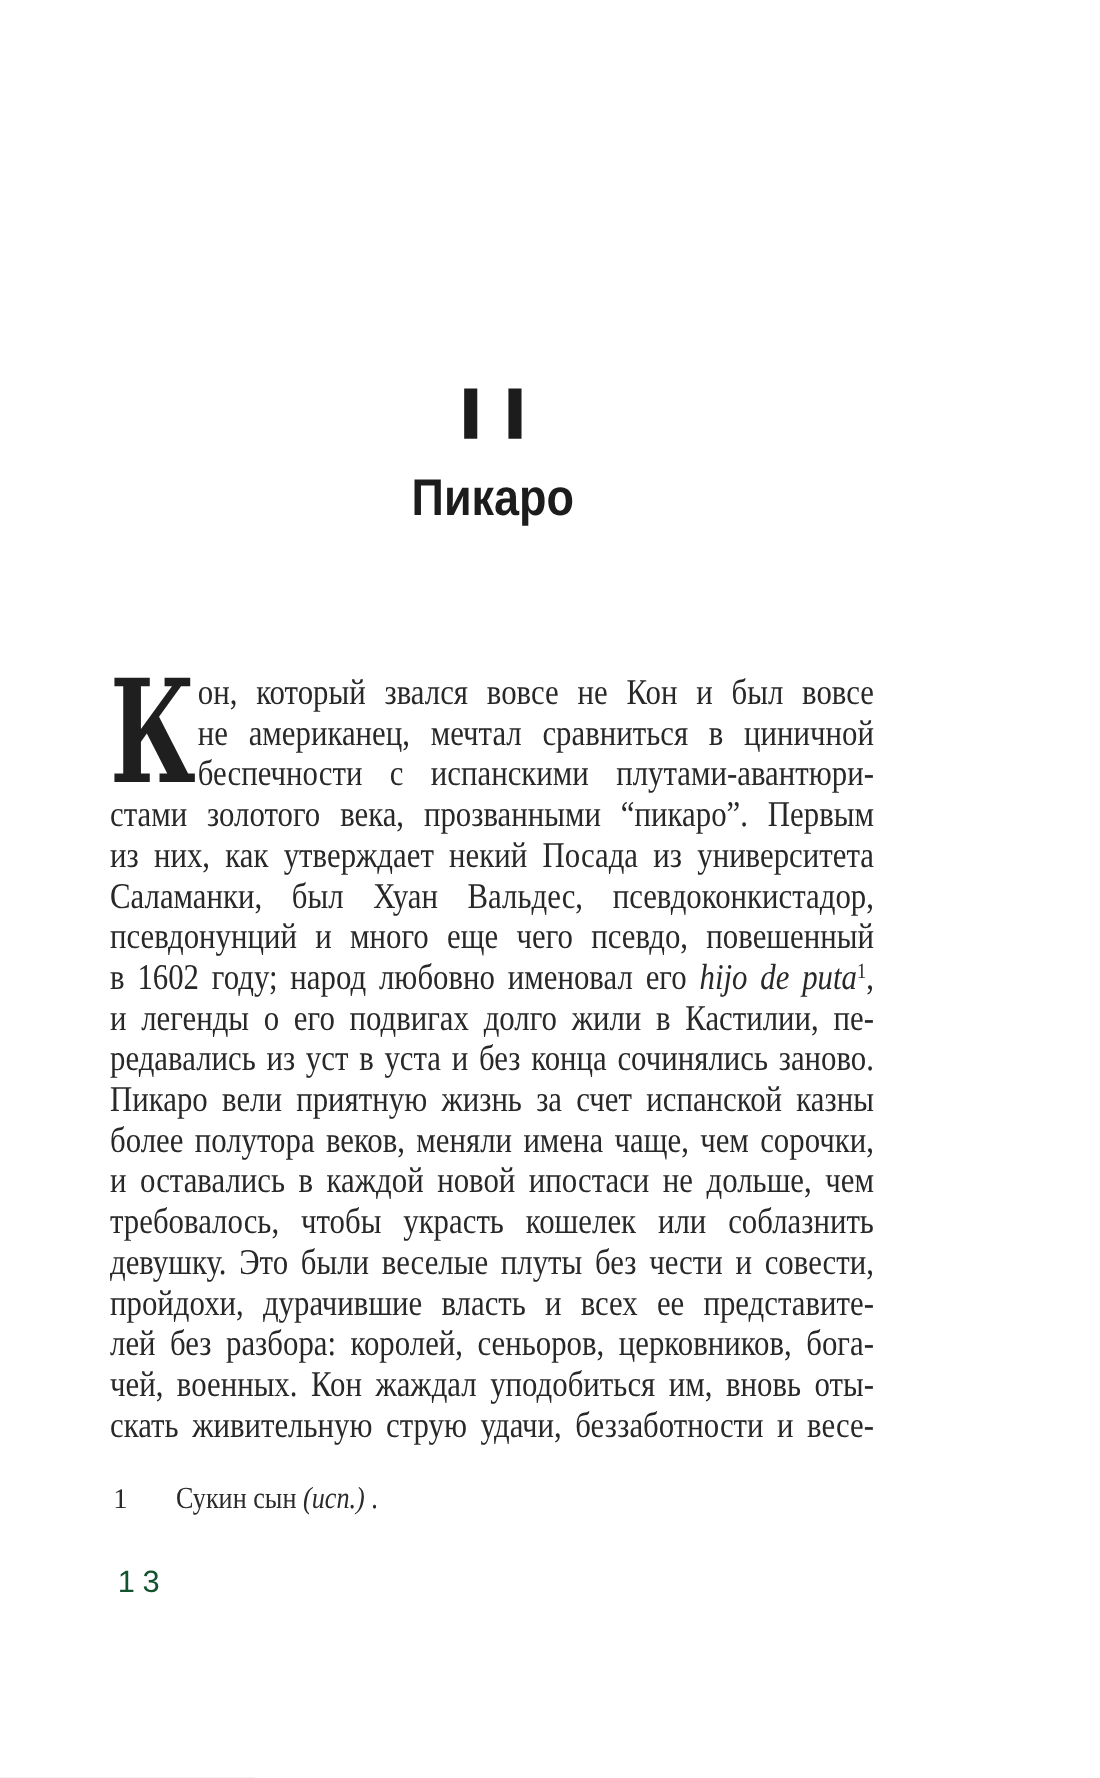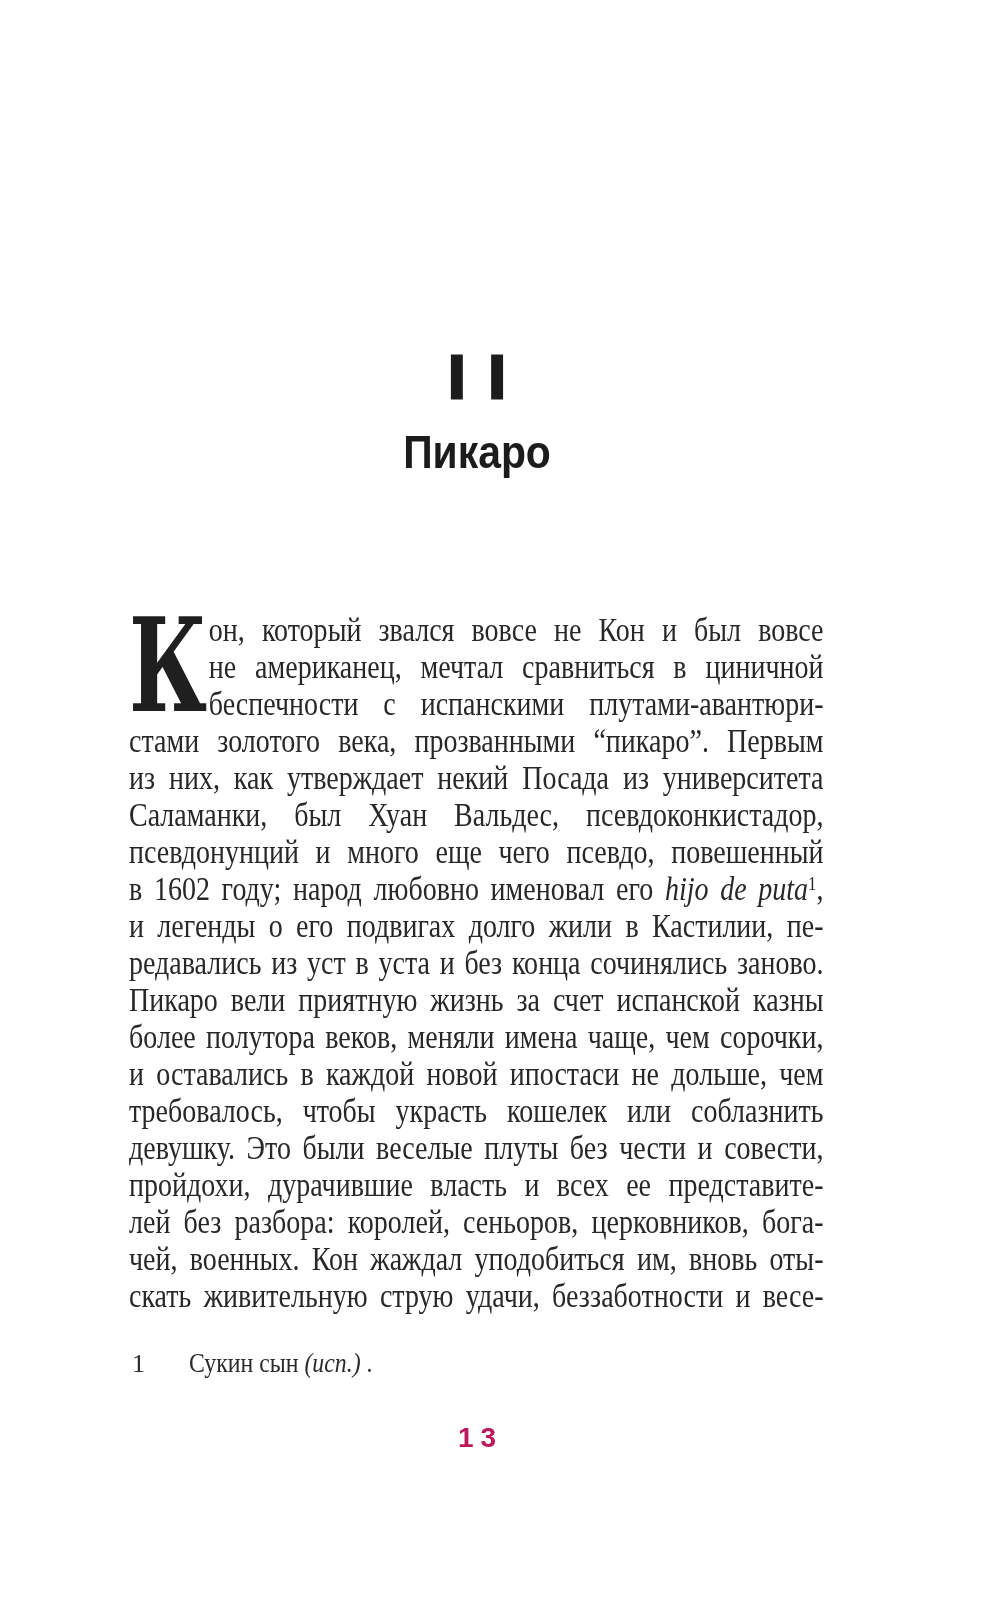--- a/index.html
+++ b/index.html
@@ -1,21 +1,21 @@
 <!DOCTYPE html>
 <html><head>
 <meta charset="utf-8">
 <style>
   html,body{margin:0;padding:0;background:#e8e8e8;}
   .page{
     position:relative;width:1000px;height:1616px;background:#ffffff;
     margin:0 auto;overflow:hidden;
     font-family:"Liberation Serif","DejaVu Serif",serif;
   }
-  .column{position:absolute;left:129px;top:0;width:696px;height:1312px;}
+  .column{position:absolute;left:100px;top:0;width:696px;height:1312px;}
 
   .chapter-number{
     position:absolute;left:0;right:0;top:346px;text-align:center;
     font-family:"Liberation Sans","DejaVu Sans",sans-serif;
     font-weight:700;font-size:62px;line-height:1;color:#1c1c1c;
     letter-spacing:23px;padding-left:23px;
     -webkit-text-stroke:3px #1c1c1c;
   }
   .chapter-title{
     position:absolute;left:0;right:0;top:428px;text-align:center;
@@ -52,23 +52,23 @@
   .fn-marker{
     flex:0 0 60px;box-sizing:border-box;padding-left:3px;
     font-size:26px;line-height:1.3;
   }
   .fn-text{
     font-size:28px;line-height:1.3;
     transform:scaleX(0.85);transform-origin:0 0;white-space:nowrap;
   }
 
   .page-number{
-    position:absolute;left:0;right:0;top:1424px;text-align:center;
+    position:absolute;left:0;right:0;top:1424px;text-align:left;
     font-family:"Liberation Sans","DejaVu Sans",sans-serif;
-    font-weight:700;font-size:28px;line-height:1;color:#be185d;
+    font-weight:400;font-size:28px;line-height:1;color:#14532d;
     letter-spacing:7px;padding-left:7px;
   }
 </style>
 </head>
 <body>
 
 <div class="page">
   <div class="column">
 
     <div class="chapter-number">II</div>

